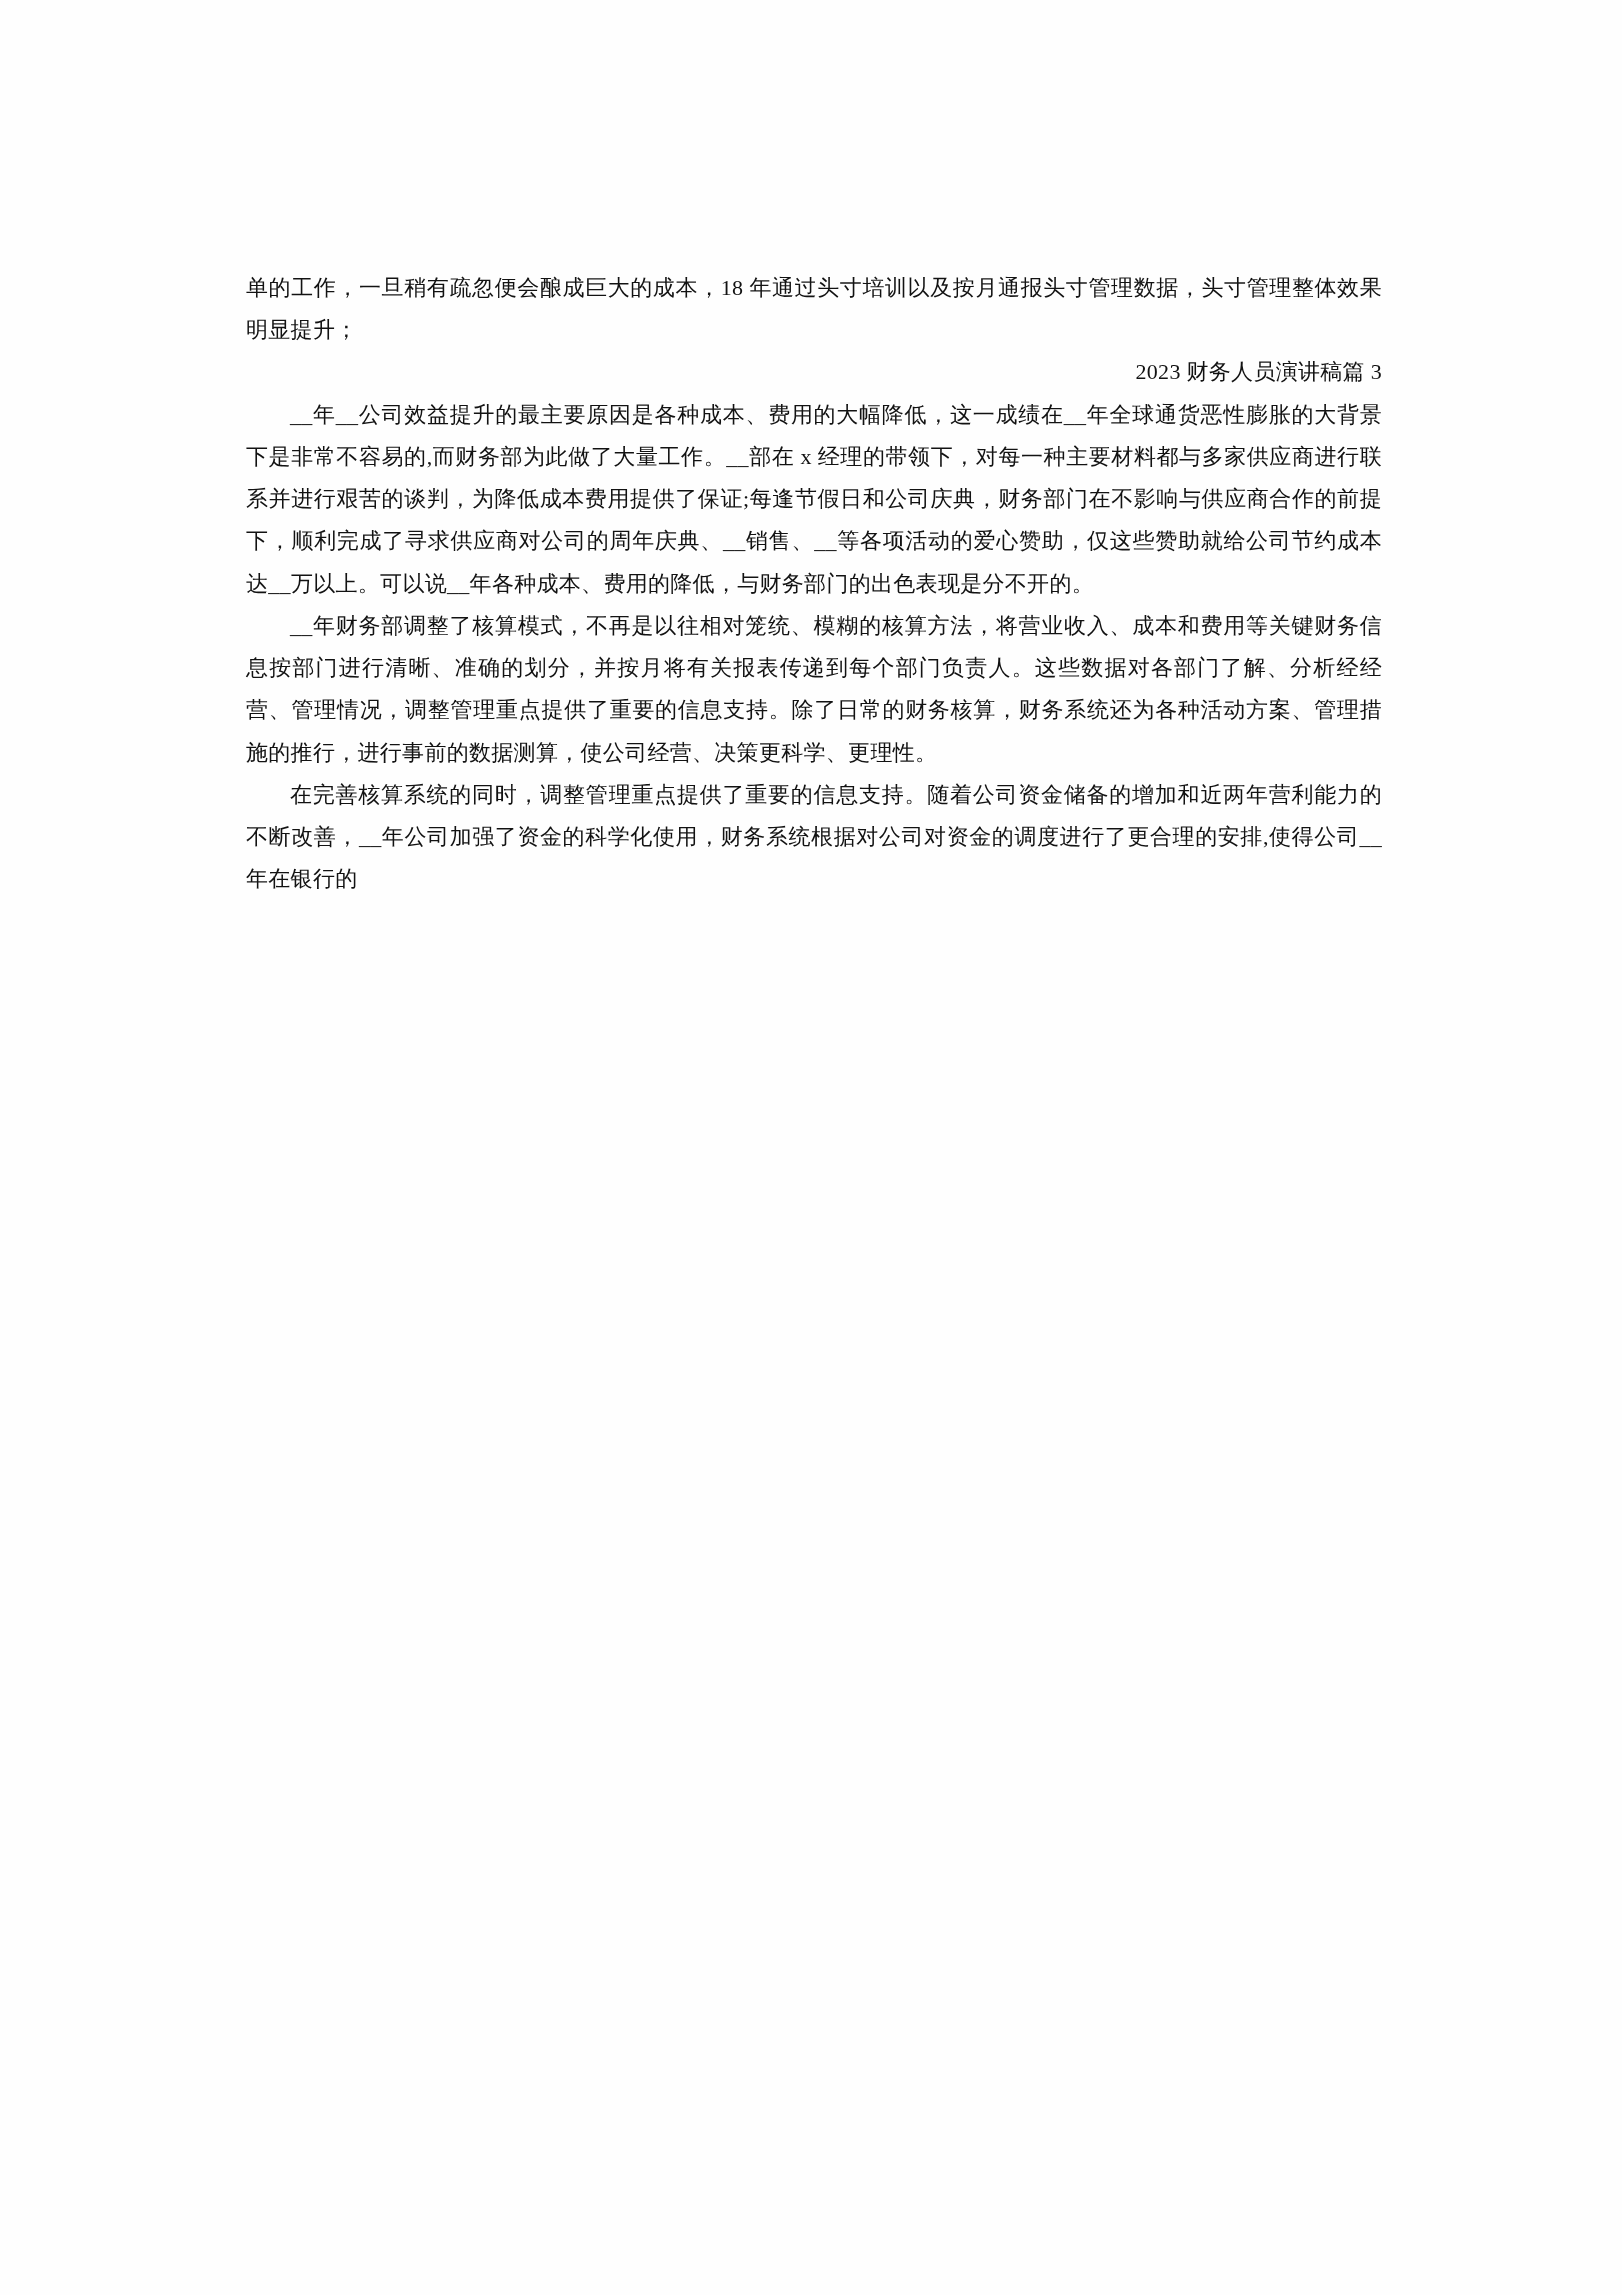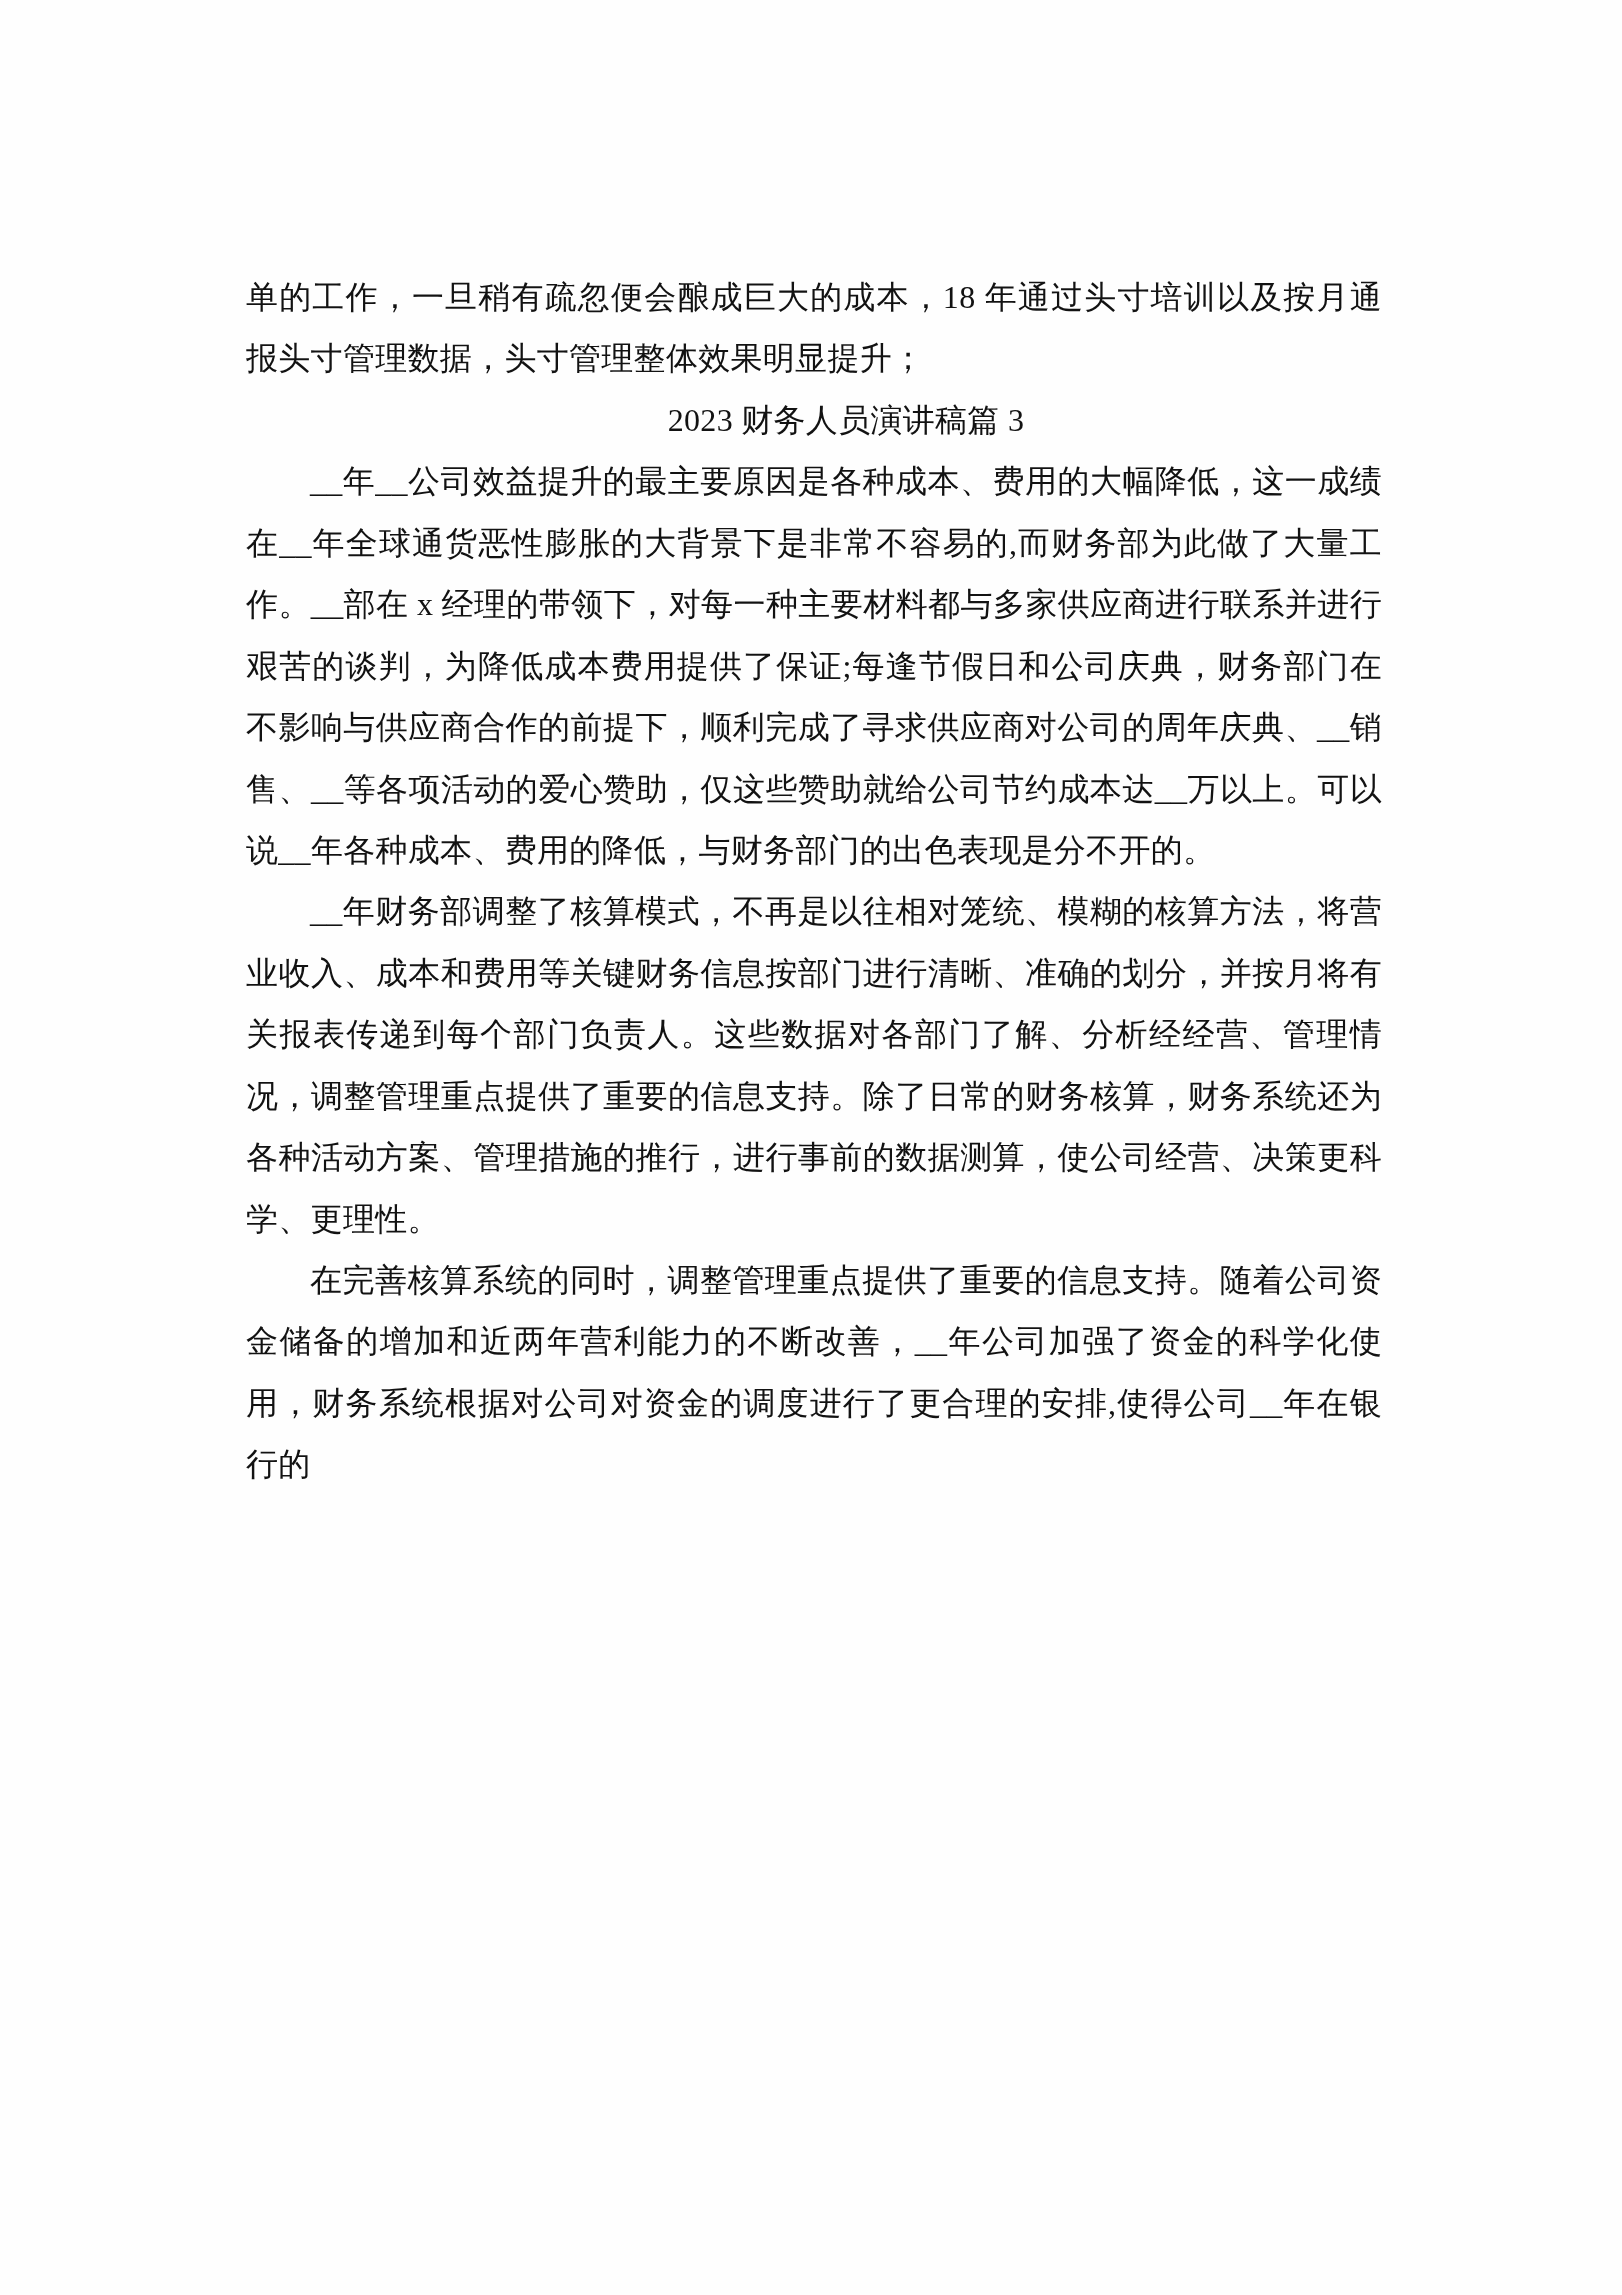--- a/index.html
+++ b/index.html
@@ -17,36 +17,36 @@
     padding: 267px 241px 196px 246px;
     font-family: "Liberation Serif", "DejaVu Serif", serif;
     color: #121212;
     overflow: hidden;
   }
   .doc-body {
     width: 100%;
   }
   .doc-body p {
     margin: 0;
-    font-size: 32px;
+    font-size: 22px;
     line-height: 1.92;
     text-align: justify;
     text-justify: inter-ideograph;
     letter-spacing: 0.3px;
     word-break: break-all;
   }
   .doc-body p.indent {
     text-indent: 2em;
   }
   .doc-body p.no-indent {
     text-indent: 0;
   }
   .doc-body p.heading {
     text-indent: 2em;
-    text-align: center;
+    text-align: right;
   }
 </style>
 </head>
 <body>
 
 <div class="page">
   <div class="doc-body">
     <p class="no-indent">单的工作，一旦稍有疏忽便会酿成巨大的成本，18 年通过头寸培训以及按月通报头寸管理数据，头寸管理整体效果明显提升；</p>
     <p class="heading">2023 财务人员演讲稿篇 3</p>
     <p class="indent">__年__公司效益提升的最主要原因是各种成本、费用的大幅降低，这一成绩在__年全球通货恶性膨胀的大背景下是非常不容易的,而财务部为此做了大量工作。__部在 x 经理的带领下，对每一种主要材料都与多家供应商进行联系并进行艰苦的谈判，为降低成本费用提供了保证;每逢节假日和公司庆典，财务部门在不影响与供应商合作的前提下，顺利完成了寻求供应商对公司的周年庆典、__销售、__等各项活动的爱心赞助，仅这些赞助就给公司节约成本达__万以上。可以说__年各种成本、费用的降低，与财务部门的出色表现是分不开的。</p>

